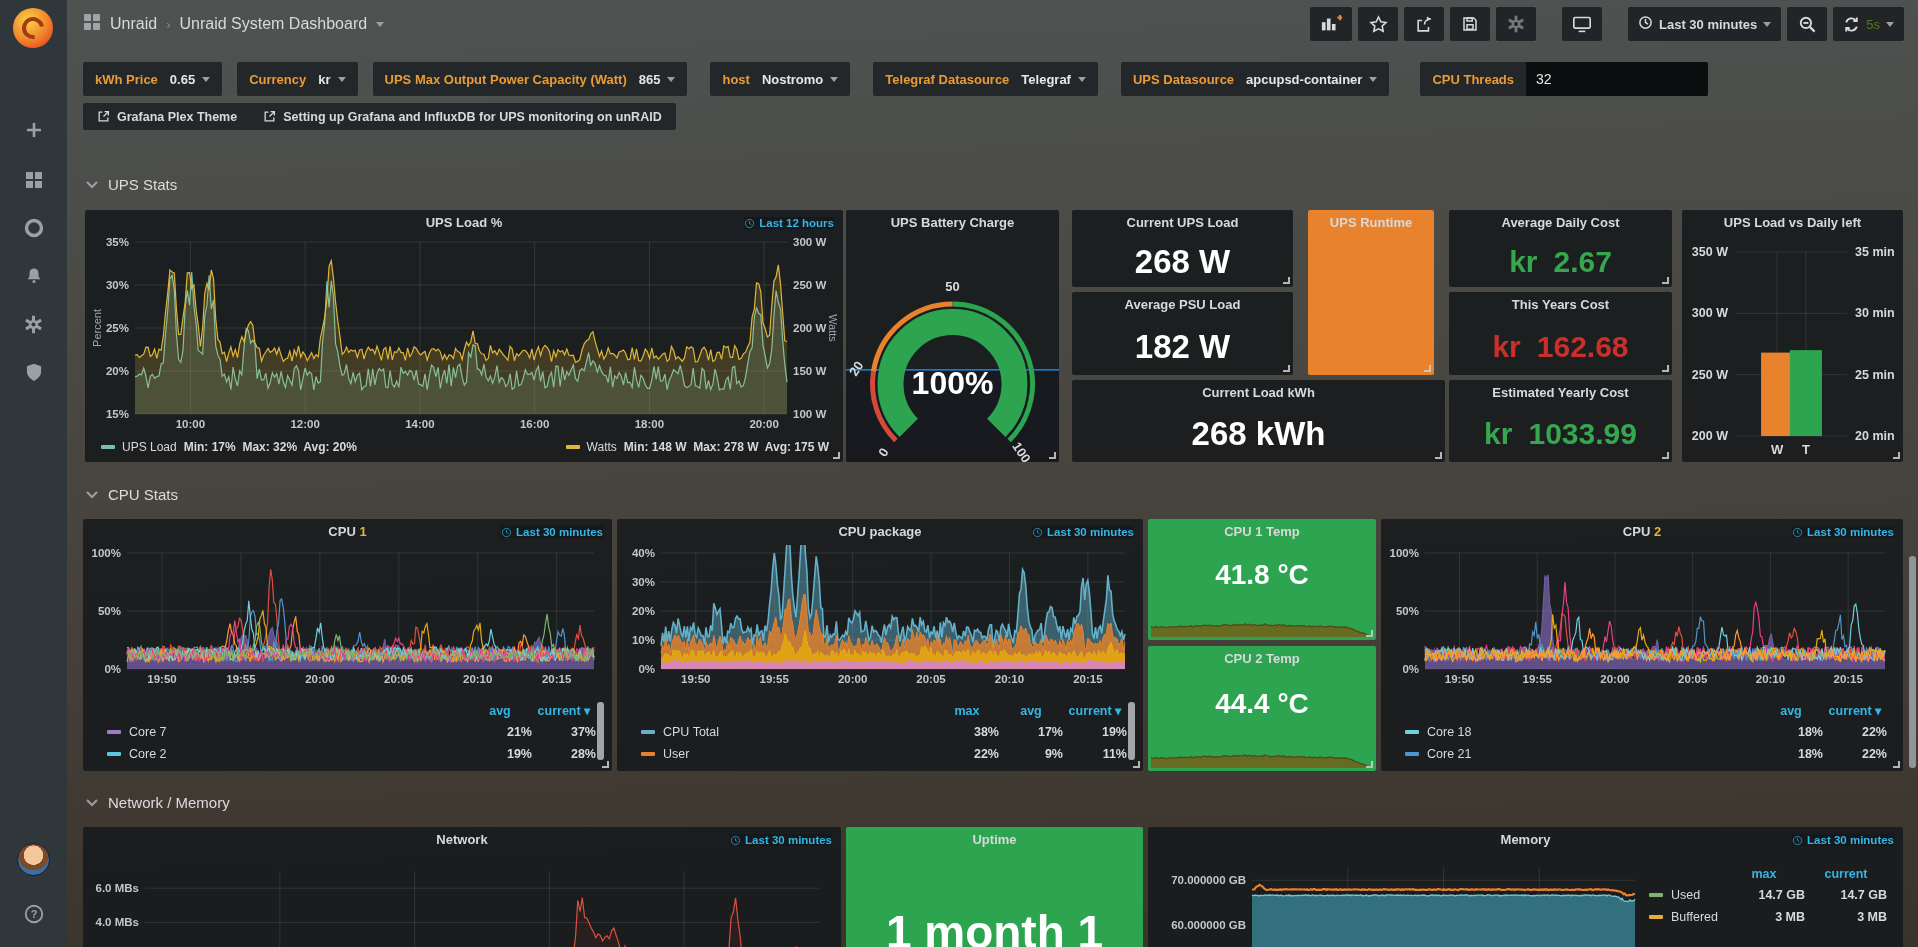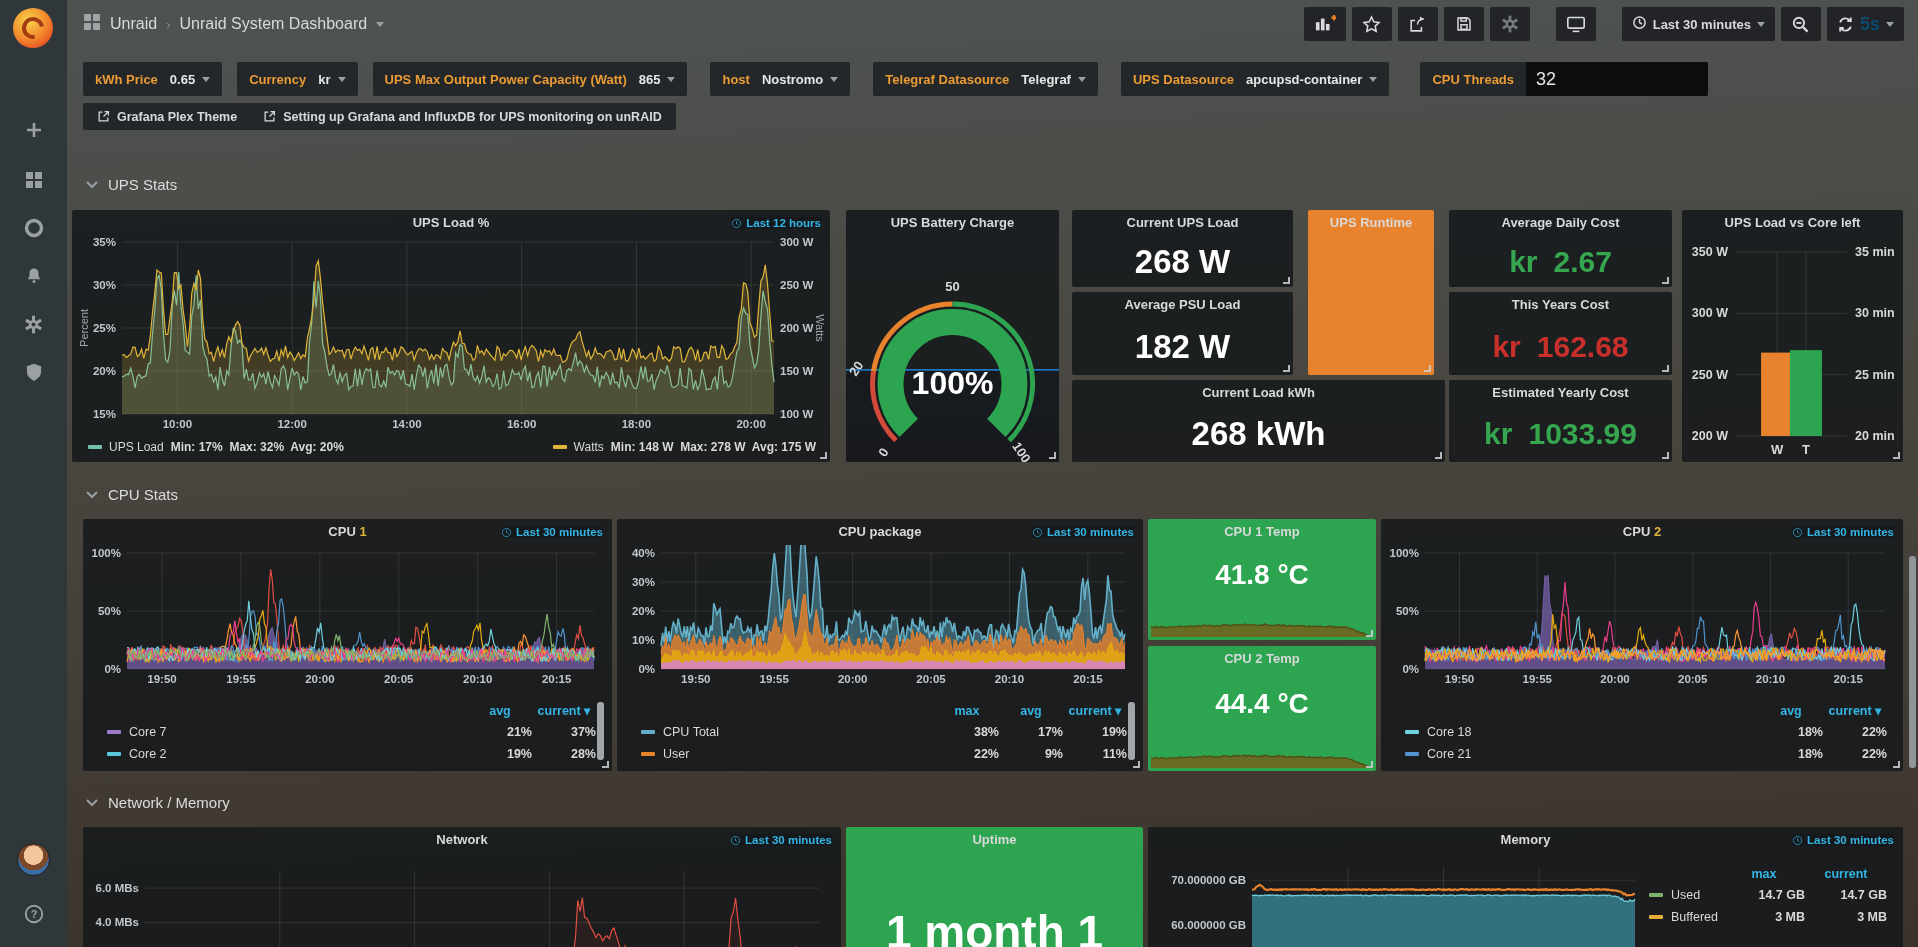--- a/index.html
+++ b/index.html
@@ -20,28 +20,28 @@
   
   .topbar { position:absolute; left:67px; top:0; width:1851px; height:48px; }
   .crumb { position:absolute; left:16px; top:0; height:48px; display:flex; align-items:center; gap:9px; color:#d8d9da; font-size:16px; }
   .crumb .sep { color:#888d90; font-size:13px; }
   .caret { width:0;height:0;border-left:4px solid transparent;border-right:4px solid transparent;border-top:5px solid #9aa0a4; display:inline-block; }
   .tb-right { position:absolute; right:14px; top:6px; height:36px; display:flex; gap:6px; align-items:center; }
   .tb-btn { height:34px; min-width:40px; background:rgba(24,27,31,.82); border-radius:2px; display:flex; align-items:center; justify-content:center; gap:6px; padding:0 10px; color:#d8d9da; cursor:pointer; }
   .tb-btn svg { stroke:#d8d9da; fill:none; stroke-width:2; }
   .tb-gap { width:14px; }
   .tb-time { font-size:13px; font-weight:bold; color:#d8d9da; }
-  .tb-5s { font-size:18px; font-weight:bold; color:#0c4a6e; }
+  .tb-5s { font-size:13px; font-weight:normal; color:#4d7c0f; }
 
   
   .vars { position:absolute; left:83px; top:62px; width:1800px; display:flex; gap:15px; }
   .pill { background:rgba(26,29,33,.8); border-radius:2px; height:34px; display:inline-flex; align-items:center; padding:0 12px; gap:12px; }
   .pill .lbl { color:#eb9b34; font-size:13px; font-weight:bold; }
   .pill .val { color:#e6e6e6; font-size:13px; font-weight:bold; cursor:pointer; display:flex; align-items:center; gap:7px; }
-  .pill input { background:#0c0d0e; border:none; outline:none; color:#e6e6e6; font-size:18px; height:34px; width:182px; padding:0 10px; font-family:inherit; }
+  .pill input { background:#0c0d0e; border:none; outline:none; color:#e6e6e6; font-size:14px; height:34px; width:182px; padding:0 10px; font-family:inherit; }
   .pill.inputpill { padding-right:0; overflow:hidden; }
 
   
   .links { position:absolute; left:83px; top:103px; height:27px; background:rgba(26,29,33,.8); border-radius:2px; display:inline-flex; align-items:center; padding:0 14px; gap:26px; }
   .dlink { display:flex; align-items:center; gap:7px; color:#d8d9da; font-size:12.5px; font-weight:bold; cursor:pointer; }
   .dlink svg { stroke:#d8d9da; fill:none; stroke-width:1.6; }
 
   
   .sect { position:absolute; left:86px; color:#dcdcdc; font-size:15px; font-weight:500; display:flex; align-items:center; gap:10px; cursor:pointer; }
   .sect svg { stroke:#9aa0a4; fill:none; stroke-width:2; }
@@ -308,21 +308,21 @@
     </svg>
   <span>CPU Stats</span>
   </div>
 <div class="sect" style="top:794px">
   <svg width="12" height="9" viewBox="0 0 12 9">
       <polyline points="1,2 6,7 11,2"></polyline>
     </svg>
   <span>Network / Memory</span>
   </div>
 
-<div class="panel" style="left:72px;top:210px;width:758px;height:252px">
+<div class="panel" style="left:85px;top:210px;width:758px;height:252px">
   <div class="ptitle">UPS Load %</div>
   <div class="ptime">
     <svg width="11" height="11" viewBox="0 0 24 24">
         <circle cx="12" cy="12" r="9"></circle>
         <path d="M12 6.5V12l4 2.5"></path>
       </svg>
     <span>Last 12 hours</span>
     </div>
   <div class="chart" style="left:6px;right:6px;top:26px;bottom:28px">
       <svg width="746" height="198">
@@ -438,21 +438,21 @@
   <div class="statv">
       <span class="kr" style="color:#36a64f">
         <span>kr</span>
         <span>1033.99</span>
       </span>
     </div>
   <span class="corner"></span>
 </div>
 
 <div class="panel" style="left:1682px;top:210px;width:221px;height:252px">
-  <div class="ptitle">UPS Load vs Core left</div>
+  <div class="ptitle">UPS Load vs Daily left</div>
   <div class="chart" style="left:0;right:0;top:26px;bottom:0">
       <svg width="221" height="226">
         <line x1="54" y1="200" x2="165" y2="200" stroke="rgba(255,255,255,0.1)"></line>
         <text x="46" y="204" text-anchor="end" font-size="12.5" fill="#d8d9da" font-family="Liberation Sans,sans-serif" font-weight="bold">200 W</text>
         <text x="173" y="204" text-anchor="start" font-size="12.5" fill="#d8d9da" font-family="Liberation Sans,sans-serif" font-weight="bold">20 min</text>
         <line x1="54" y1="138.66666666666669" x2="165" y2="138.66666666666669" stroke="rgba(255,255,255,0.1)"></line>
         <text x="46" y="142.66666666666669" text-anchor="end" font-size="12.5" fill="#d8d9da" font-family="Liberation Sans,sans-serif" font-weight="bold">250 W</text>
         <text x="173" y="142.66666666666669" text-anchor="start" font-size="12.5" fill="#d8d9da" font-family="Liberation Sans,sans-serif" font-weight="bold">25 min</text>
         <line x1="54" y1="77.33333333333334" x2="165" y2="77.33333333333334" stroke="rgba(255,255,255,0.1)"></line>
         <text x="46" y="81.33333333333334" text-anchor="end" font-size="12.5" fill="#d8d9da" font-family="Liberation Sans,sans-serif" font-weight="bold">300 W</text>

